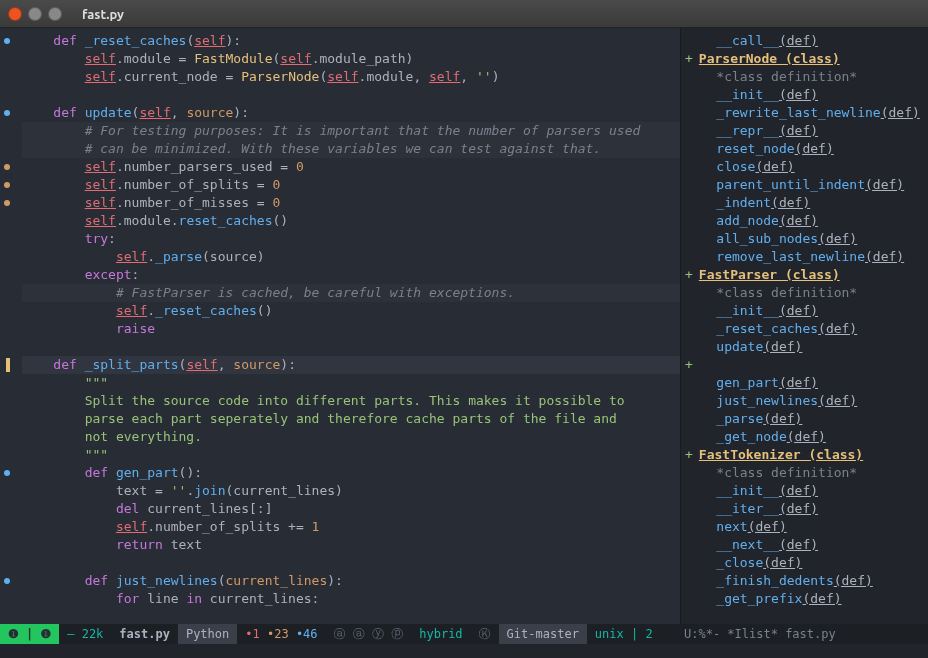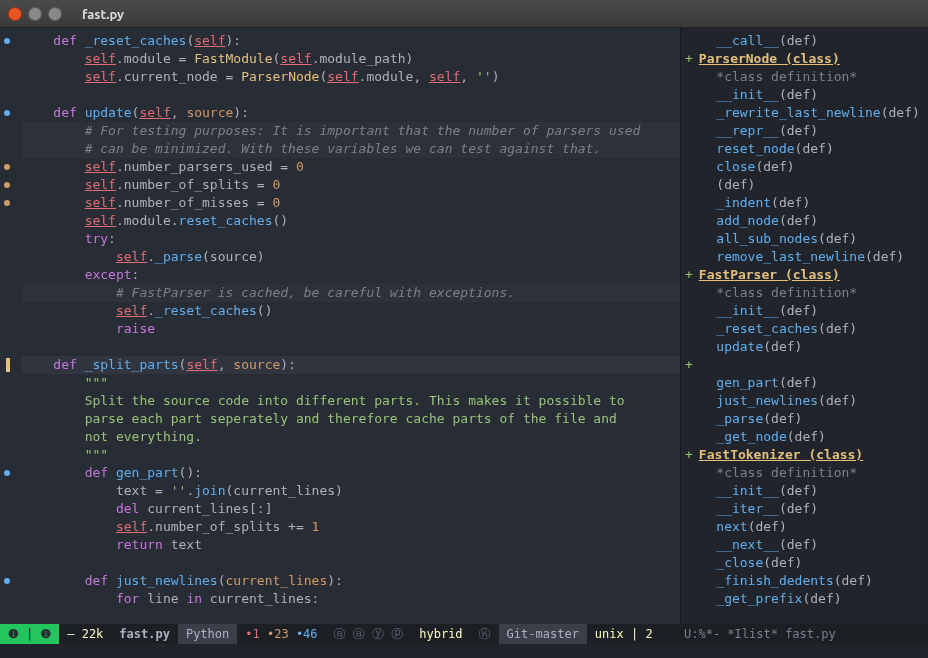--- a/index.html
+++ b/index.html
@@ -86,21 +86,21 @@
       overflow: hidden;
       white-space: nowrap;
     }
     .outline-line { height: 18px; display: flex; align-items: flex-end; }
     .outline-line.hl { background: #31353f; }
     .ol-plus { color: #98c379; margin-right: 6px; }
     .ol-class { color: #e5c07b; text-decoration: underline; font-weight: bold; }
     .ol-def-name { color: #61afef; }
     .ol-current { color: #e5c07b; text-decoration: underline; }
     .ol-muted { color: #7a818e; }
-    .ol-paren { color: #abb2bf; }
+    .ol-paren { color: #abb2bf; text-decoration: underline; }
     .ol-cursor { width: 8px; height: 14px; border: 1px solid #e5c07b; margin-right: 4px; }
     .modeline {
       height: 20px;
       display: flex;
       font-size: 12px;
       line-height: 20px;
     }
     .ml-left {
       flex: 1;
       background: #1c1f24;
@@ -113,21 +113,21 @@
       background: #1c1f24;
       display: flex;
       align-items: center;
       padding-left: 4px;
       color: #7a818e;
     }
     .ml-seg { padding: 0 8px; }
     .ml-warn { background: #22c55e; color: #282c34; font-weight: bold; }
     .ml-file { color: #abb2bf; font-weight: bold; }
     .ml-mode { background: #3b3f4a; color: #abb2bf; padding: 0 8px; }
-    .ml-muted { color: #fef9c3; }
+    .ml-muted { color: #14b8a6; }
     .fly-red { color: #e06c75; }
     .fly-orange { color: #d19a66; }
     .fly-blue { color: #61afef; }
     .ml-sym { color: #5c6370; }
     .sp { display: inline-block; }
     .minibuffer { height: 14px; background: #21252b; }
   </style>
 </head>
 <body>
 
@@ -228,20 +228,21 @@
         <span class="ol-def-name">reset_node</span>
         <span class="ol-paren"> (def)</span>
       </div>
       <div class="outline-line">
         <span class="sp">&nbsp;&nbsp;&nbsp;&nbsp;</span>
         <span class="ol-def-name">close</span>
         <span class="ol-paren"> (def)</span>
       </div>
       <div class="outline-line">
         <span class="sp">&nbsp;&nbsp;&nbsp;&nbsp;</span>
+        <span class="ol-def-name">parent_until_indent</span>
         <span class="ol-paren"> (def)</span>
       </div>
       <div class="outline-line">
         <span class="sp">&nbsp;&nbsp;&nbsp;&nbsp;</span>
         <span class="ol-def-name">_indent</span>
         <span class="ol-paren"> (def)</span>
       </div>
       <div class="outline-line">
         <span class="sp">&nbsp;&nbsp;&nbsp;&nbsp;</span>
         <span class="ol-def-name">add_node</span>

